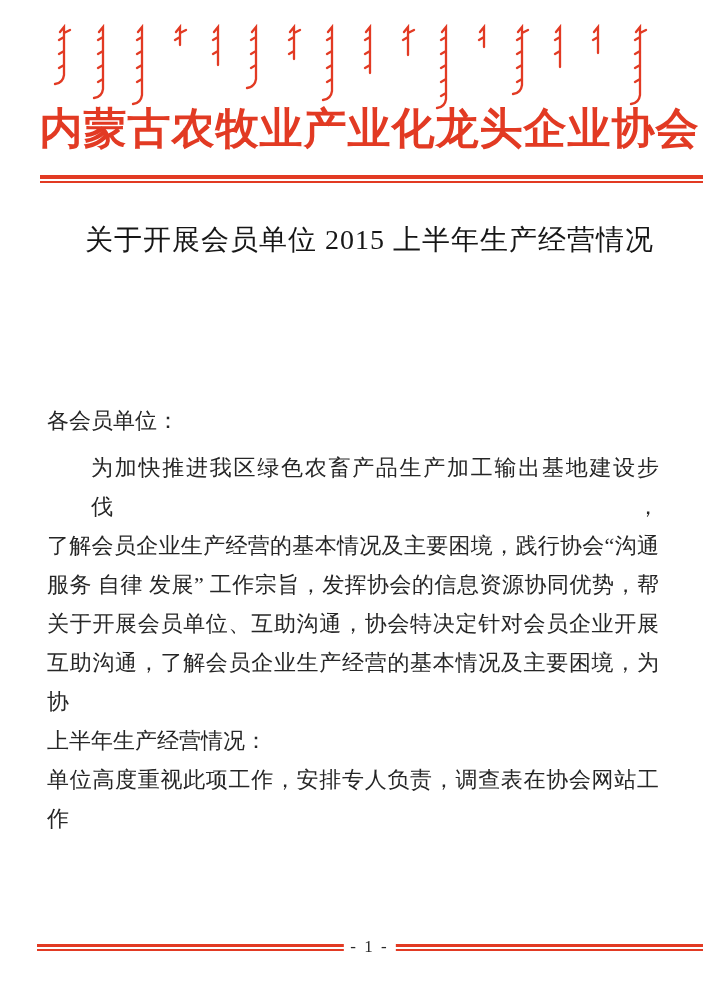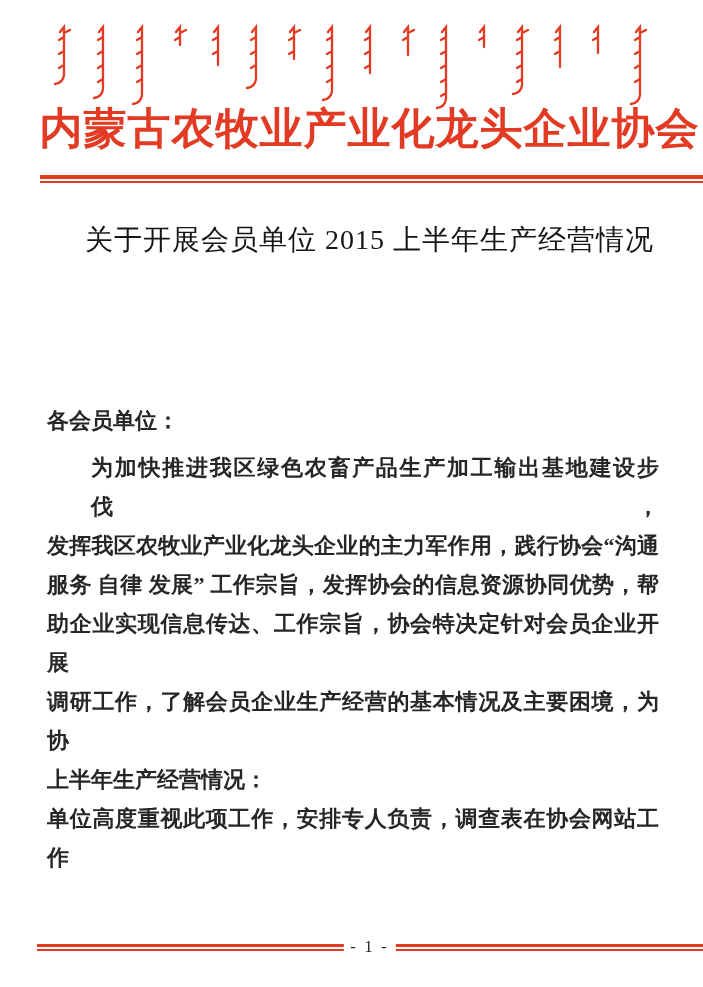--- a/index.html
+++ b/index.html
@@ -26,21 +26,21 @@
   .t1,.t2{
     position:absolute;left:0;width:100%;margin:0;text-align:center;
     font-size:28px;font-weight:400;color:var(--ink);letter-spacing:1px;
   }
   .t1{top:221px;}
   .t2{top:296px;}
   .bodytext{
     position:absolute;left:47px;top:401px;width:612px;
     font-size:22px;color:var(--body-ink);
   }
-  .line{line-height:39px;text-align:left;font-weight:bold;}
+  .line{line-height:39px;text-align:left;}
   .line.fill{text-align:justify;text-align-last:justify;}
   .line.indent{padding-left:44px;margin-top:8px;}
   .frule{
     position:absolute;left:37px;right:33px;top:944px;height:2px;
     border-top:3px solid var(--accent);border-bottom:2px solid var(--accent);
   }
   .pageno{
     position:absolute;top:937px;left:50%;transform:translateX(-50%);
     background:#fff;padding:0 7px;font-size:17px;color:#2a2a2a;z-index:2;
     letter-spacing:2px;
@@ -72,24 +72,24 @@
 
   <div class="assoc">内蒙古农牧业产业化龙头企业协会</div>
 
   <div class="hrule"></div>
 
   <h1 class="t1">关于开展会员单位 2015 上半年生产经营情况</h1>
 
   <div class="bodytext" id="bodyLines">
       <div class="line">各会员单位：</div>
       <div class="line fill indent">为加快推进我区绿色农畜产品生产加工输出基地建设步伐，</div>
-      <div class="line fill">发挥我区农牧业产业化龙头企业的主力军作用，践行协会“沟通</div>
+      <div class="line fill">了解会员企业生产经营的基本情况及主要困境，践行协会“沟通</div>
       <div class="line fill">服务 自律 发展” 工作宗旨，发挥协会的信息资源协同优势，帮</div>
-      <div class="line fill">助企业实现信息传达、工作宗旨，协会特决定针对会员企业开展</div>
-      <div class="line fill">调研工作，了解会员企业生产经营的基本情况及主要困境，为协</div>
+      <div class="line fill">关于开展会员单位、互助沟通，协会特决定针对会员企业开展</div>
+      <div class="line fill">互助沟通，了解会员企业生产经营的基本情况及主要困境，为协</div>
       <div class="line">上半年生产经营情况：</div>
       <div class="line fill">单位高度重视此项工作，安排专人负责，调查表在协会网站工作</div>
     </div>
 
   <div class="frule"></div>
   <div class="pageno">- 1 -</div>
 
 </div>
 
 </body></html>

